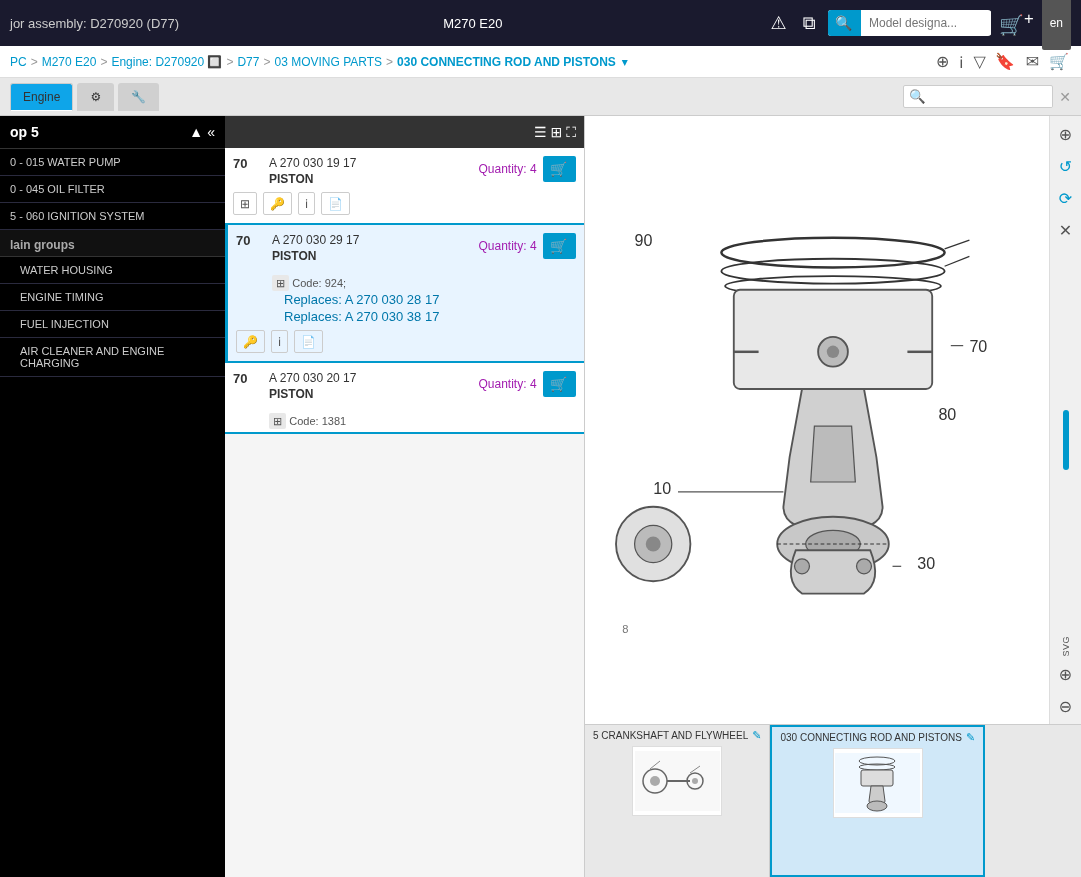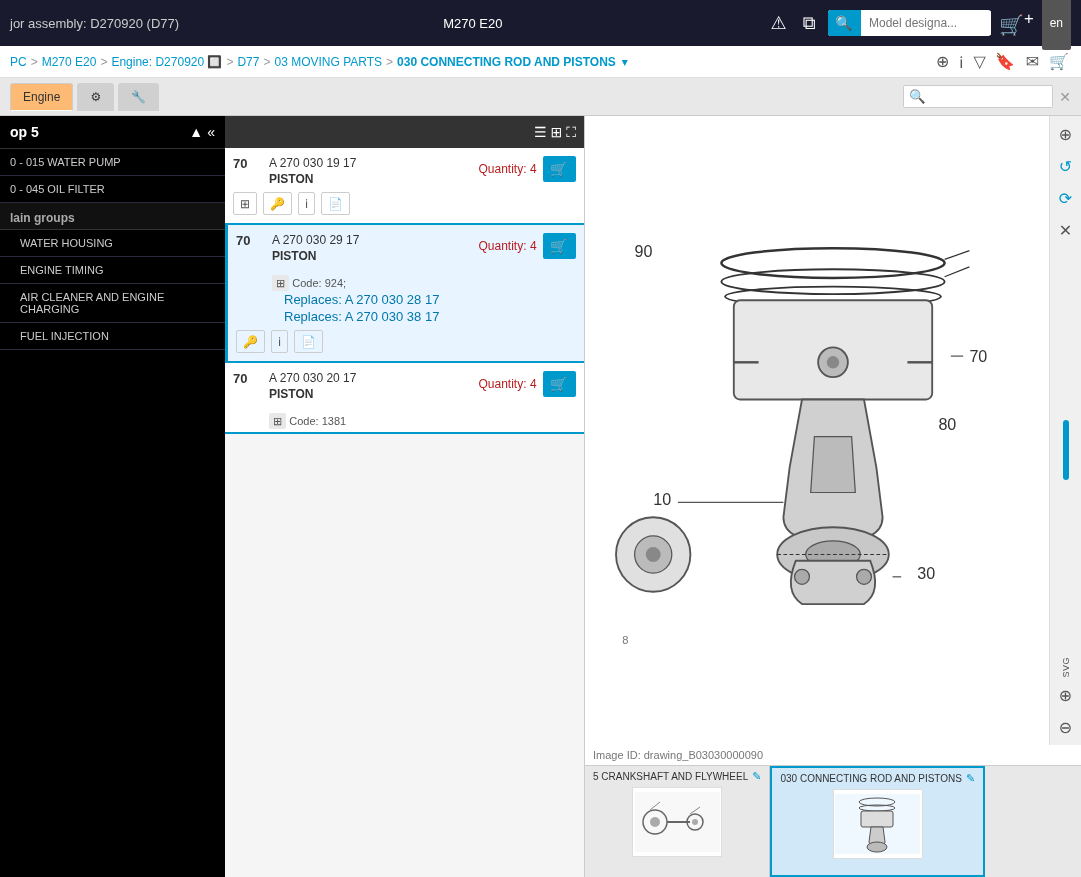--- a/index.html
+++ b/index.html
@@ -41,21 +41,21 @@
 
     
     .tab-bar {
       display: flex; align-items: center; background: #e8e8e8; padding: 0 10px;
       border-bottom: 1px solid #ccc; height: 38px; gap: 4px;
     }
     .tab-item {
       padding: 6px 12px; cursor: pointer; font-size: 12px; border: 1px solid transparent;
       border-radius: 3px 3px 0 0; background: #d0d0d0; color: #333;
     }
-    .tab-item.active { background: #fdba74; border-color: #ccc; border-bottom-color: white; }
+    .tab-item.active { background: #0ea5e9; border-color: #ccc; border-bottom-color: white; }
     .tab-bar-right { margin-left: auto; display: flex; align-items: center; gap: 6px; }
     .tab-search-box {
       display: flex; align-items: center; border: 1px solid #ccc; background: white;
       border-radius: 2px; overflow: hidden;
     }
     .tab-search-box input { border: none; outline: none; padding: 3px 6px; font-size: 12px; width: 120px; }
     .tab-search-box button { background: none; border: none; padding: 3px 6px; cursor: pointer; color: #666; }
     .clear-btn { background: none; border: none; cursor: pointer; color: #999; font-size: 14px; }
 
     
@@ -109,21 +109,21 @@
       border-bottom: 2px solid #0099cc; background: white; padding: 8px 8px 4px;
       position: relative;
     }
     .part-item.selected { background: #e8f4ff; border-left: 3px solid #0099cc; }
     .part-item-row1 { display: flex; align-items: flex-start; gap: 8px; }
     .part-pos { font-size: 13px; font-weight: bold; color: #333; width: 28px; }
     .part-details { flex: 1; }
     .part-number { font-size: 12px; color: #333; }
     .part-name { font-size: 12px; font-weight: bold; color: #333; margin-top: 2px; }
     .part-qty { display: flex; align-items: center; gap: 6px; }
-    .part-qty-label { font-size: 12px; color: #b91c1c; }
+    .part-qty-label { font-size: 12px; color: #a21caf; }
     .cart-btn {
       background: #0099cc; border: none; color: white; padding: 5px 8px;
       border-radius: 2px; cursor: pointer; font-size: 14px;
     }
     .part-actions { display: flex; gap: 6px; margin-top: 6px; padding-bottom: 4px; }
     .part-action-btn {
       background: none; border: 1px solid #ccc; padding: 2px 6px; cursor: pointer;
       border-radius: 2px; font-size: 12px; color: #555;
     }
     .part-code { font-size: 11px; color: #555; margin-top: 14px; }
@@ -150,21 +150,21 @@
     .diagram-ctrl-btn.active { color: #0099cc; }
     .diagram-image-id {
       font-size: 11px; color: #777; padding: 4px 8px; text-align: left;
     }
 
     
     .diagram-svg { width: 100%; height: 100%; }
 
     
     .bottom-strip {
-      height: 112px; background: #e8e8e8; border-top: 1px solid #ccc;
+      height: 153px; background: #e8e8e8; border-top: 1px solid #ccc;
       display: flex; align-items: stretch; overflow-x: auto;
     }
     .thumb-item {
       display: flex; flex-direction: column; align-items: center; padding: 4px 8px;
       cursor: pointer; border-right: 1px solid #ccc; min-width: 120px;
     }
     .thumb-item.active { background: #d0e8f8; border: 2px solid #0099cc; }
     .thumb-label {
       font-size: 10px; color: #333; text-align: center; margin-bottom: 4px;
       display: flex; align-items: center; gap: 4px;
@@ -242,26 +242,27 @@
       <span class="sidebar-header-title">op 5</span>
       <div class="sidebar-header-icons">
         <button title="Collapse">▲</button>
         <button title="Close">«</button>
       </div>
     </div>
     <div class="sidebar-scroll-area">
       <div class="sidebar-nav">
         <div class="sidebar-nav-item">0 - 015 WATER PUMP</div>
         <div class="sidebar-nav-item">0 - 045 OIL FILTER</div>
+        <div class="sidebar-nav-item">5 - 060 IGNITION SYSTEM</div>
       </div>
       <div class="sidebar-section-title">lain groups</div>
       <div class="sidebar-section-item">WATER HOUSING</div>
       <div class="sidebar-section-item">ENGINE TIMING</div>
+      <div class="sidebar-section-item">FUEL INJECTION</div>
       <div class="sidebar-section-item">AIR CLEANER AND ENGINE CHARGING</div>
-      <div class="sidebar-section-item">FUEL INJECTION</div>
     </div>
   </div>
 
   <div class="parts-list">
     <div class="parts-list-header">
       <span class="parts-list-header-col1"></span>
       <span class="parts-list-header-col2"></span>
       <div class="parts-list-header-icons">
         <button title="List view">☰</button>
         <button title="Grid view">⊞</button>
@@ -404,21 +405,20 @@
         <button class="diagram-ctrl-btn active" title="History" style="color:#0099cc">⟳</button>
         <button class="diagram-ctrl-btn" title="Close">✕</button>
         <div style="flex:1"></div>
         <button style="background:#0099cc;width:6px;height:60px;border:none;border-radius:3px;cursor:pointer;margin:4px 0;"></button>
         <div style="flex:1"></div>
         <span style="font-size:9px;color:#555;writing-mode:vertical-rl;transform:rotate(180deg);letter-spacing:0.5px;">SVG</span>
         <button class="diagram-ctrl-btn" title="Zoom In">⊕</button>
         <button class="diagram-ctrl-btn" title="Zoom Out">⊖</button>
       </div>
     </div>
-    <div class="diagram-image-id">Image ID: drawing_B03030000090</div>
 
     <div class="bottom-strip">
       <div class="thumb-item">
         <div class="thumb-label">
           <span>5 CRANKSHAFT AND FLYWHEEL</span>
           <span class="edit-icon">✎</span>
         </div>
         <div class="thumb-img">
           <svg width="85" height="60" viewBox="0 0 85 60">
             <rect width="85" height="60" fill="#f8f8f8"></rect>

